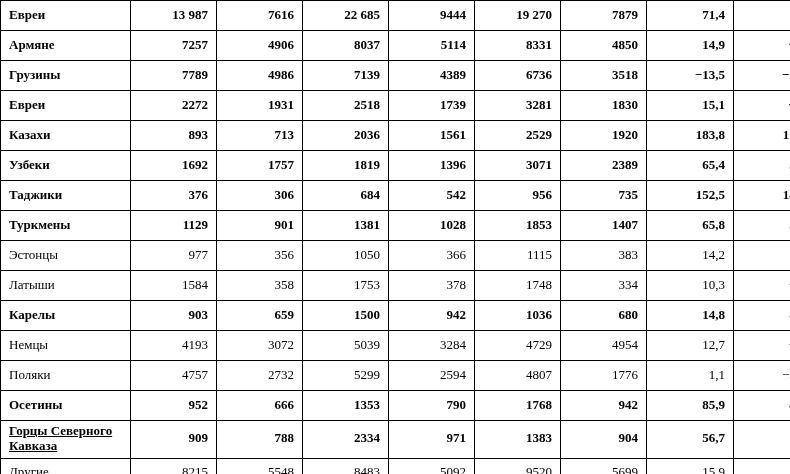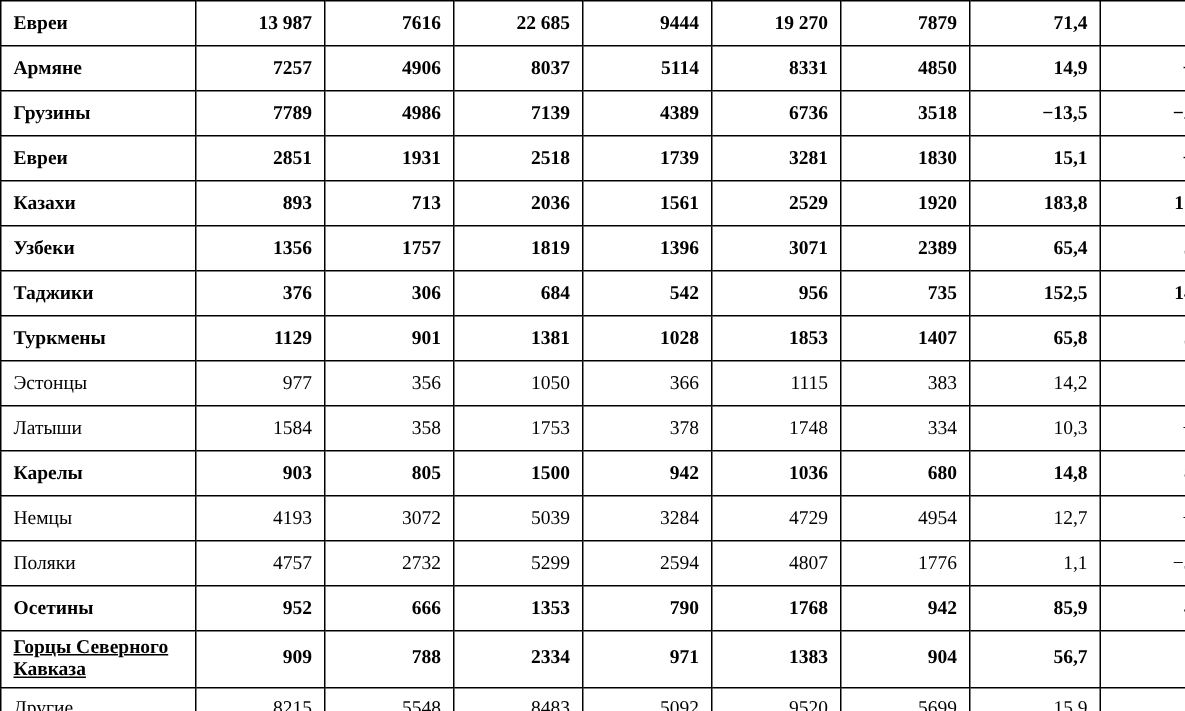--- a/index.html
+++ b/index.html
@@ -107,21 +107,21 @@
           <td class="num">4986</td>
           <td class="num">7139</td>
           <td class="num">4389</td>
           <td class="num">6736</td>
           <td class="num">3518</td>
           <td class="num">−13,5</td>
           <td class="num">−29,9</td>
         </tr>
         <tr class="bold">
           <td class="label">Евреи</td>
-          <td class="num">2851</td>
+          <td class="num">2272</td>
           <td class="num">1931</td>
           <td class="num">2518</td>
           <td class="num">1739</td>
           <td class="num">3281</td>
           <td class="num">1830</td>
           <td class="num">15,1</td>
           <td class="num">−5,3</td>
         </tr>
         <tr class="bold">
           <td class="label">Казахи</td>
@@ -129,21 +129,21 @@
           <td class="num">713</td>
           <td class="num">2036</td>
           <td class="num">1561</td>
           <td class="num">2529</td>
           <td class="num">1920</td>
           <td class="num">183,8</td>
           <td class="num">170,0</td>
         </tr>
         <tr class="bold">
           <td class="label">Узбеки</td>
-          <td class="num">1356</td>
+          <td class="num">1692</td>
           <td class="num">1757</td>
           <td class="num">1819</td>
           <td class="num">1396</td>
           <td class="num">3071</td>
           <td class="num">2389</td>
           <td class="num">65,4</td>
           <td class="num">36,1</td>
         </tr>
         <tr class="bold">
           <td class="label">Таджики</td>
@@ -185,21 +185,21 @@
           <td class="num">1753</td>
           <td class="num">378</td>
           <td class="num">1748</td>
           <td class="num">334</td>
           <td class="num">10,3</td>
           <td class="num">−6,9</td>
         </tr>
         <tr class="bold">
           <td class="label">Карелы</td>
           <td class="num">903</td>
-          <td class="num">805</td>
+          <td class="num">659</td>
           <td class="num">1500</td>
           <td class="num">942</td>
           <td class="num">1036</td>
           <td class="num">680</td>
           <td class="num">14,8</td>
           <td class="num">89,4</td>
         </tr>
         <tr class="plain">
           <td class="label">Немцы</td>
           <td class="num">4193</td>

